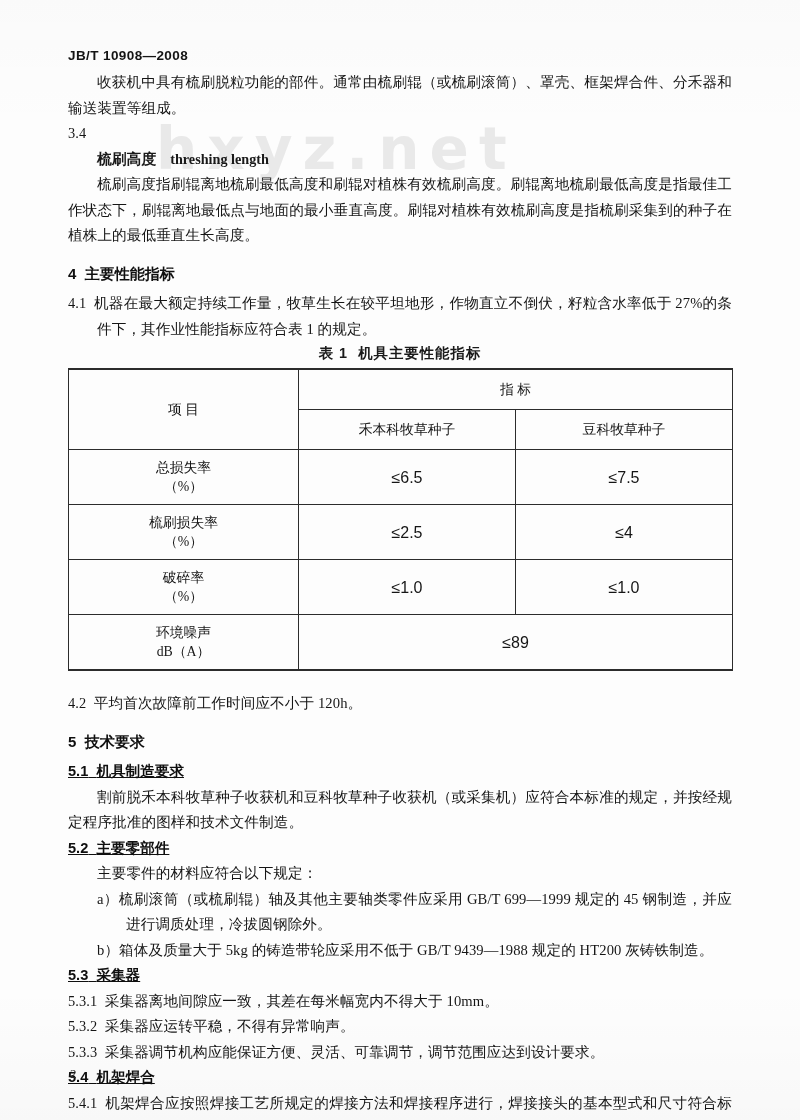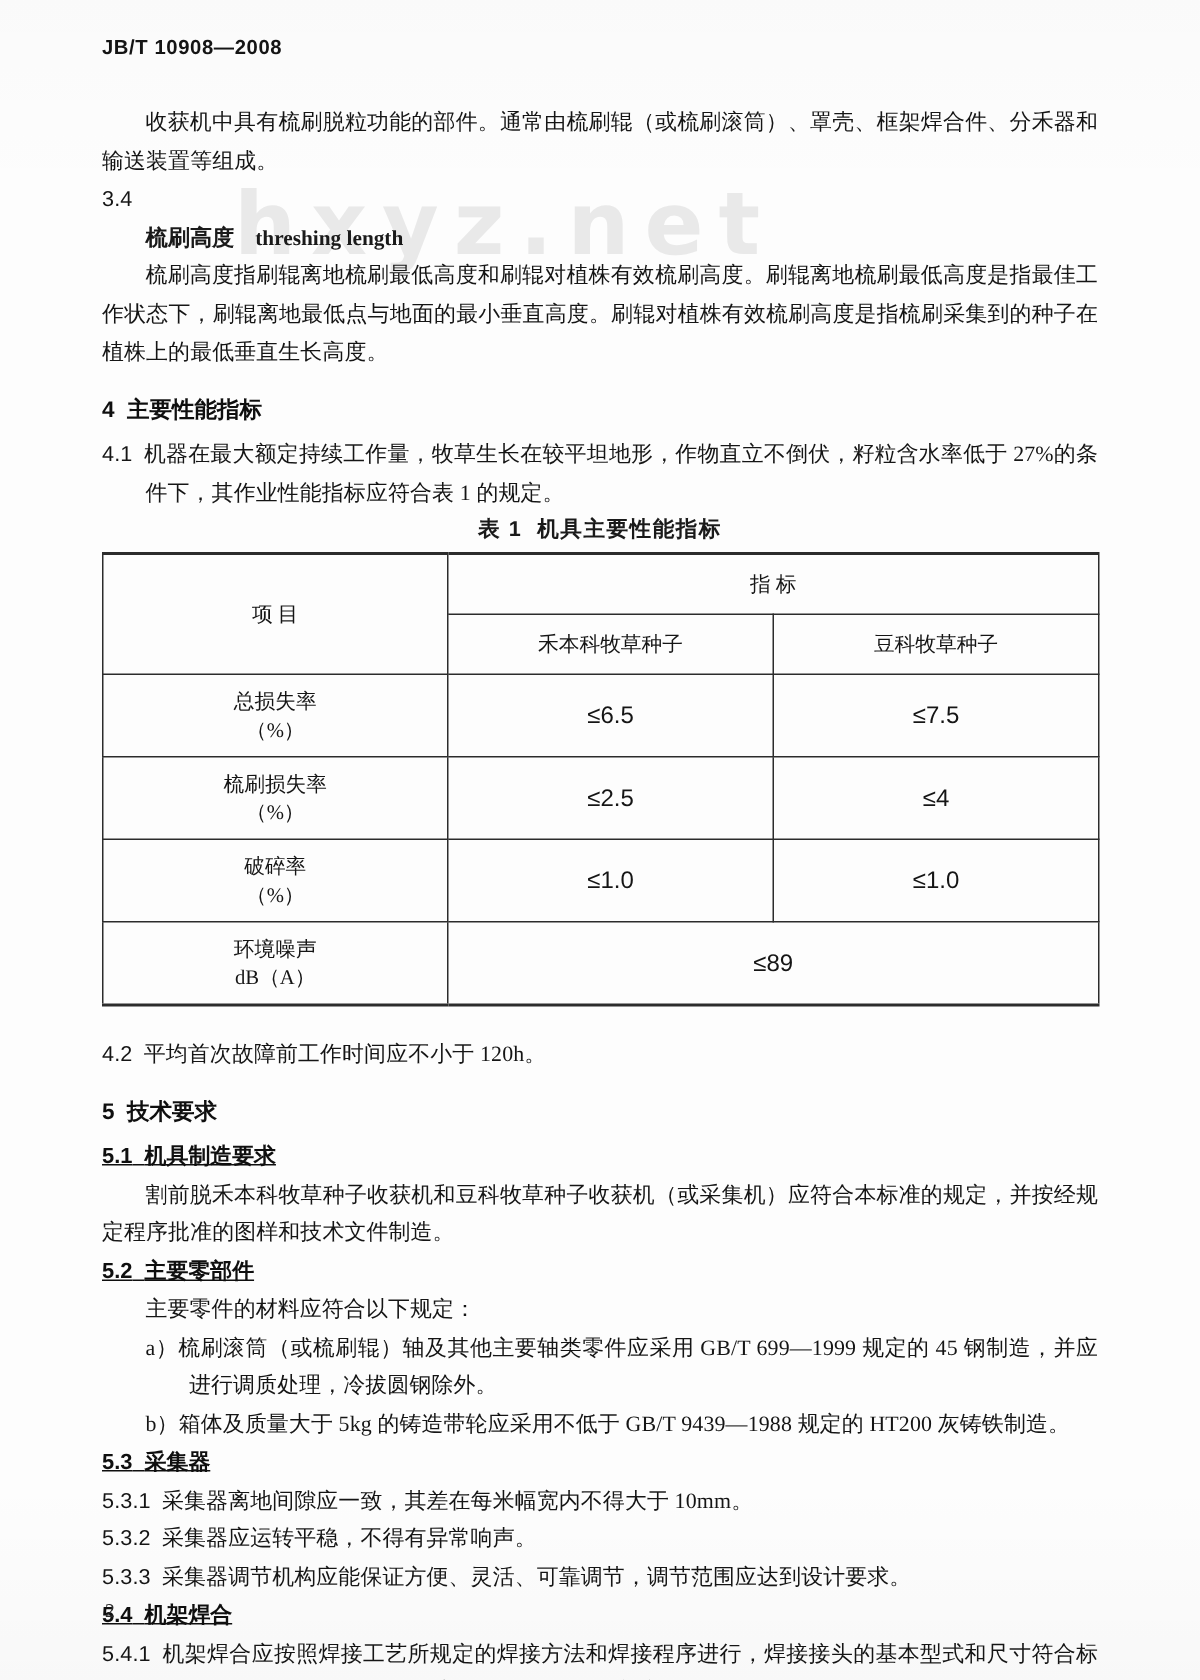--- a/index.html
+++ b/index.html
@@ -47,21 +47,21 @@
   }
   #content {
     position: relative;
     z-index: 2;
     padding: 0;
   }
 
   .std-header {
     position: absolute;
     left: 68px;
-    top: 24px;
+    top: 48px;
     font-family: "Liberation Sans", sans-serif;
     font-weight: 700;
     font-size: 13.5px;
     letter-spacing: 0.4px;
     color: #141414;
   }
 
   .body-area {
     position: absolute;
     left: 68px;
@@ -76,21 +76,21 @@
     text-justify: inter-ideograph;
     margin: 0;
     color: #151515;
     letter-spacing: 0.1px;
   }
   .p.indent { text-indent: 29px; }
   .p.indent2 { padding-left: 29px; text-indent: 0; }
   .p.hang-a { padding-left: 40px; text-indent: -22px; }
 
   .clause-num {
-    font-family: Liberation Sans, sans-serif;
+    font-family: Liberation Serif, serif;
     font-size: 14.4px;
   }
 
   .h-section {
     font-family: "Liberation Sans", sans-serif;
     font-weight: 700;
     font-size: 15px;
     line-height: 25.5px;
     margin: 0;
     color: #0f0f0f;

